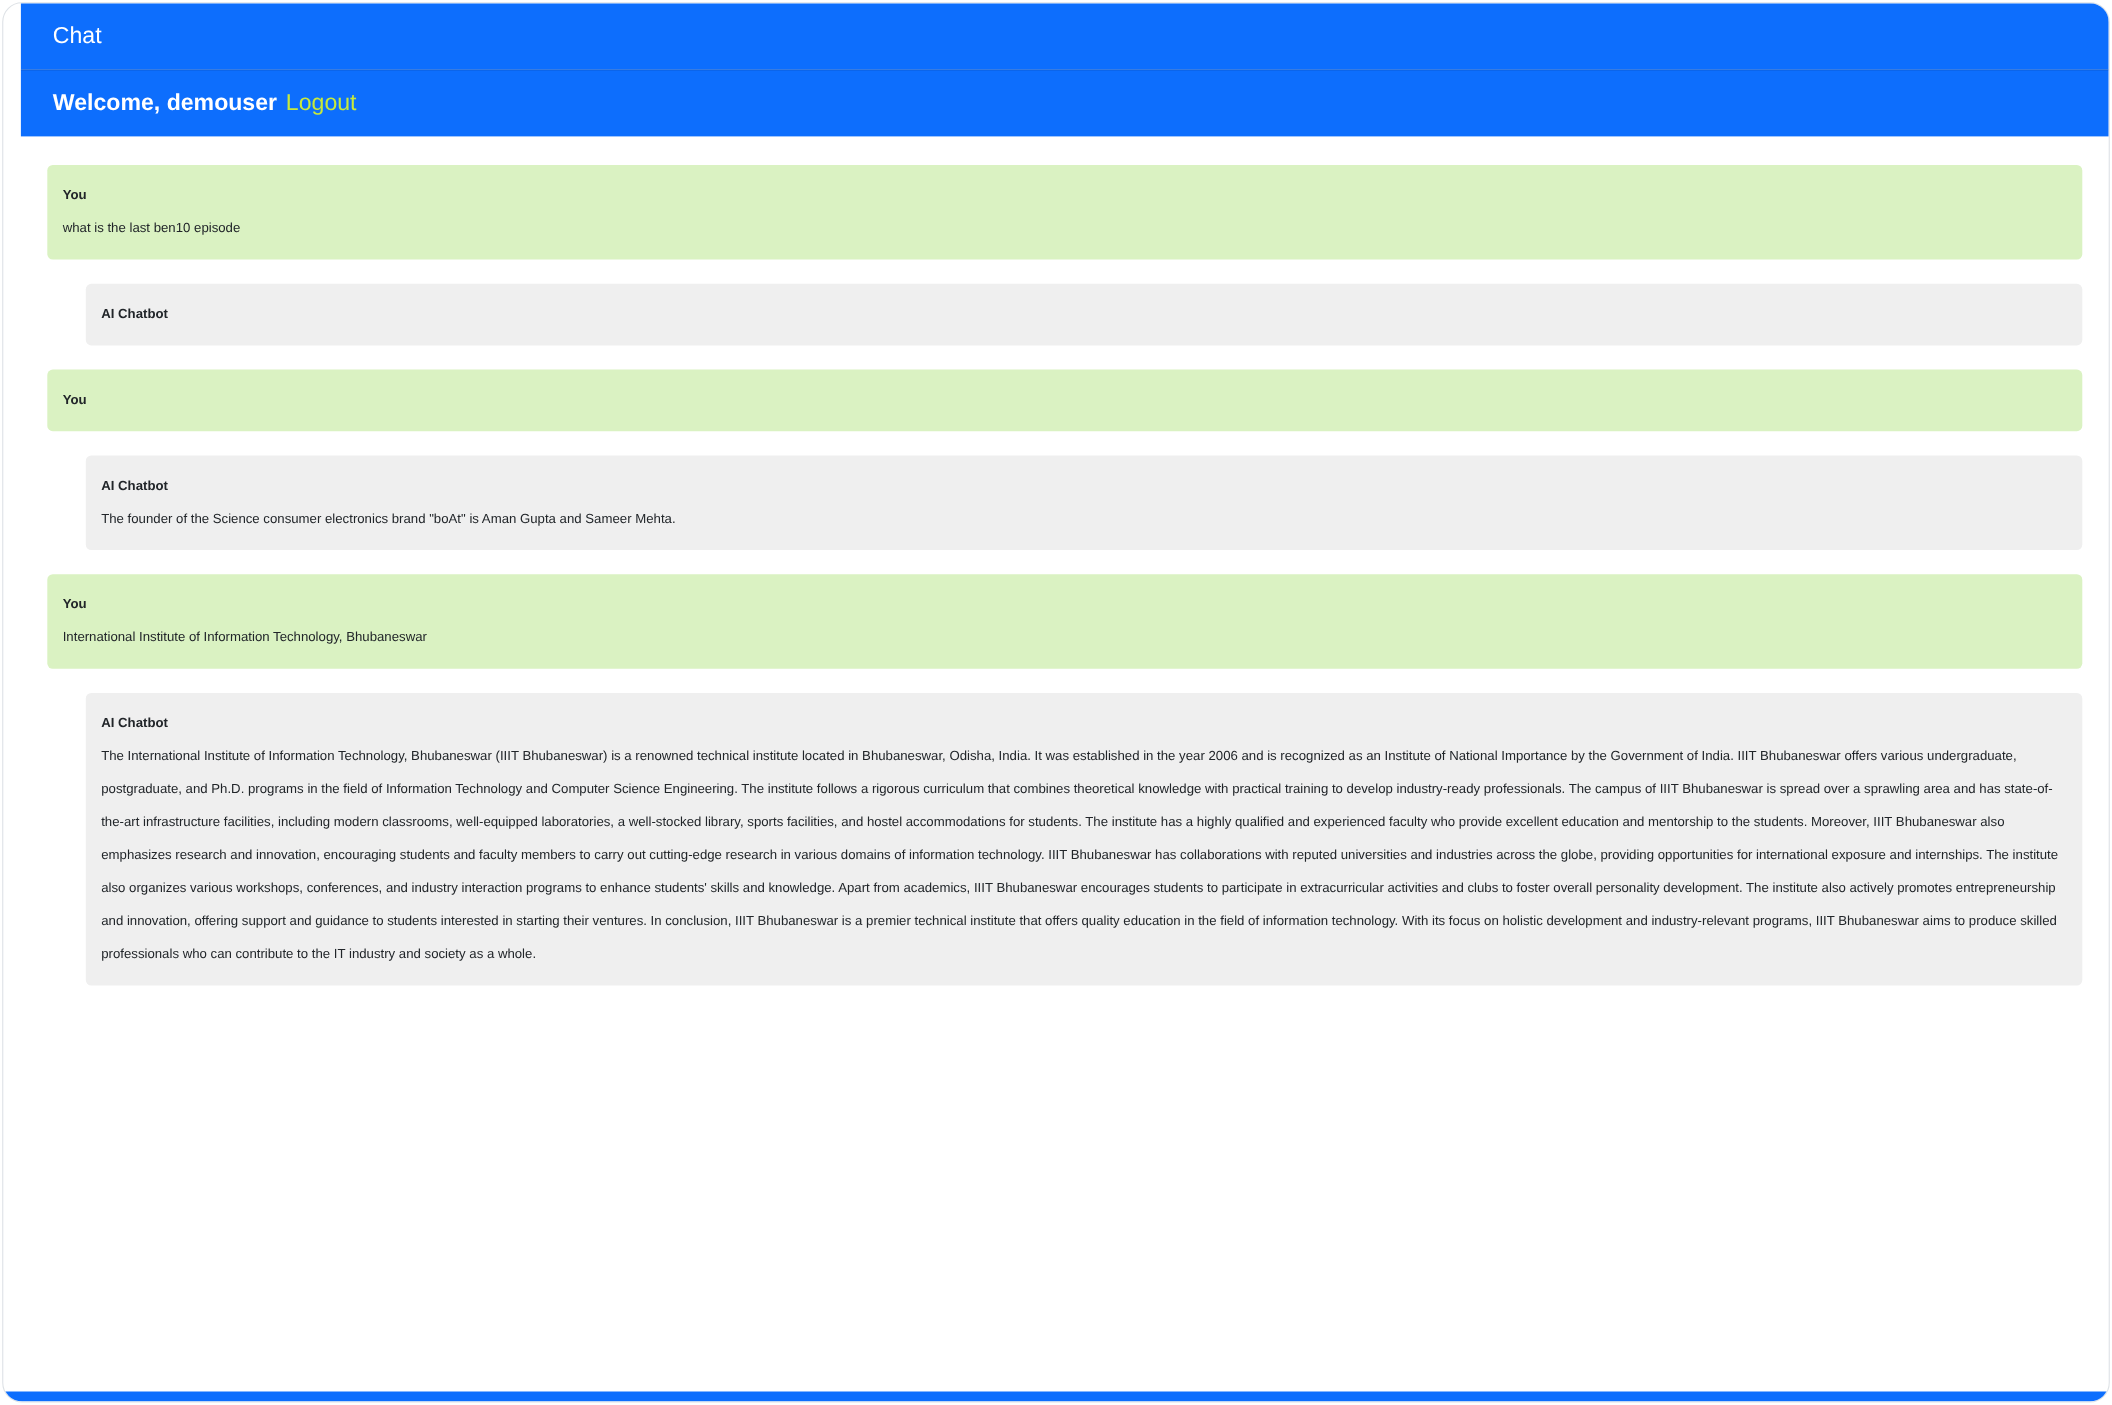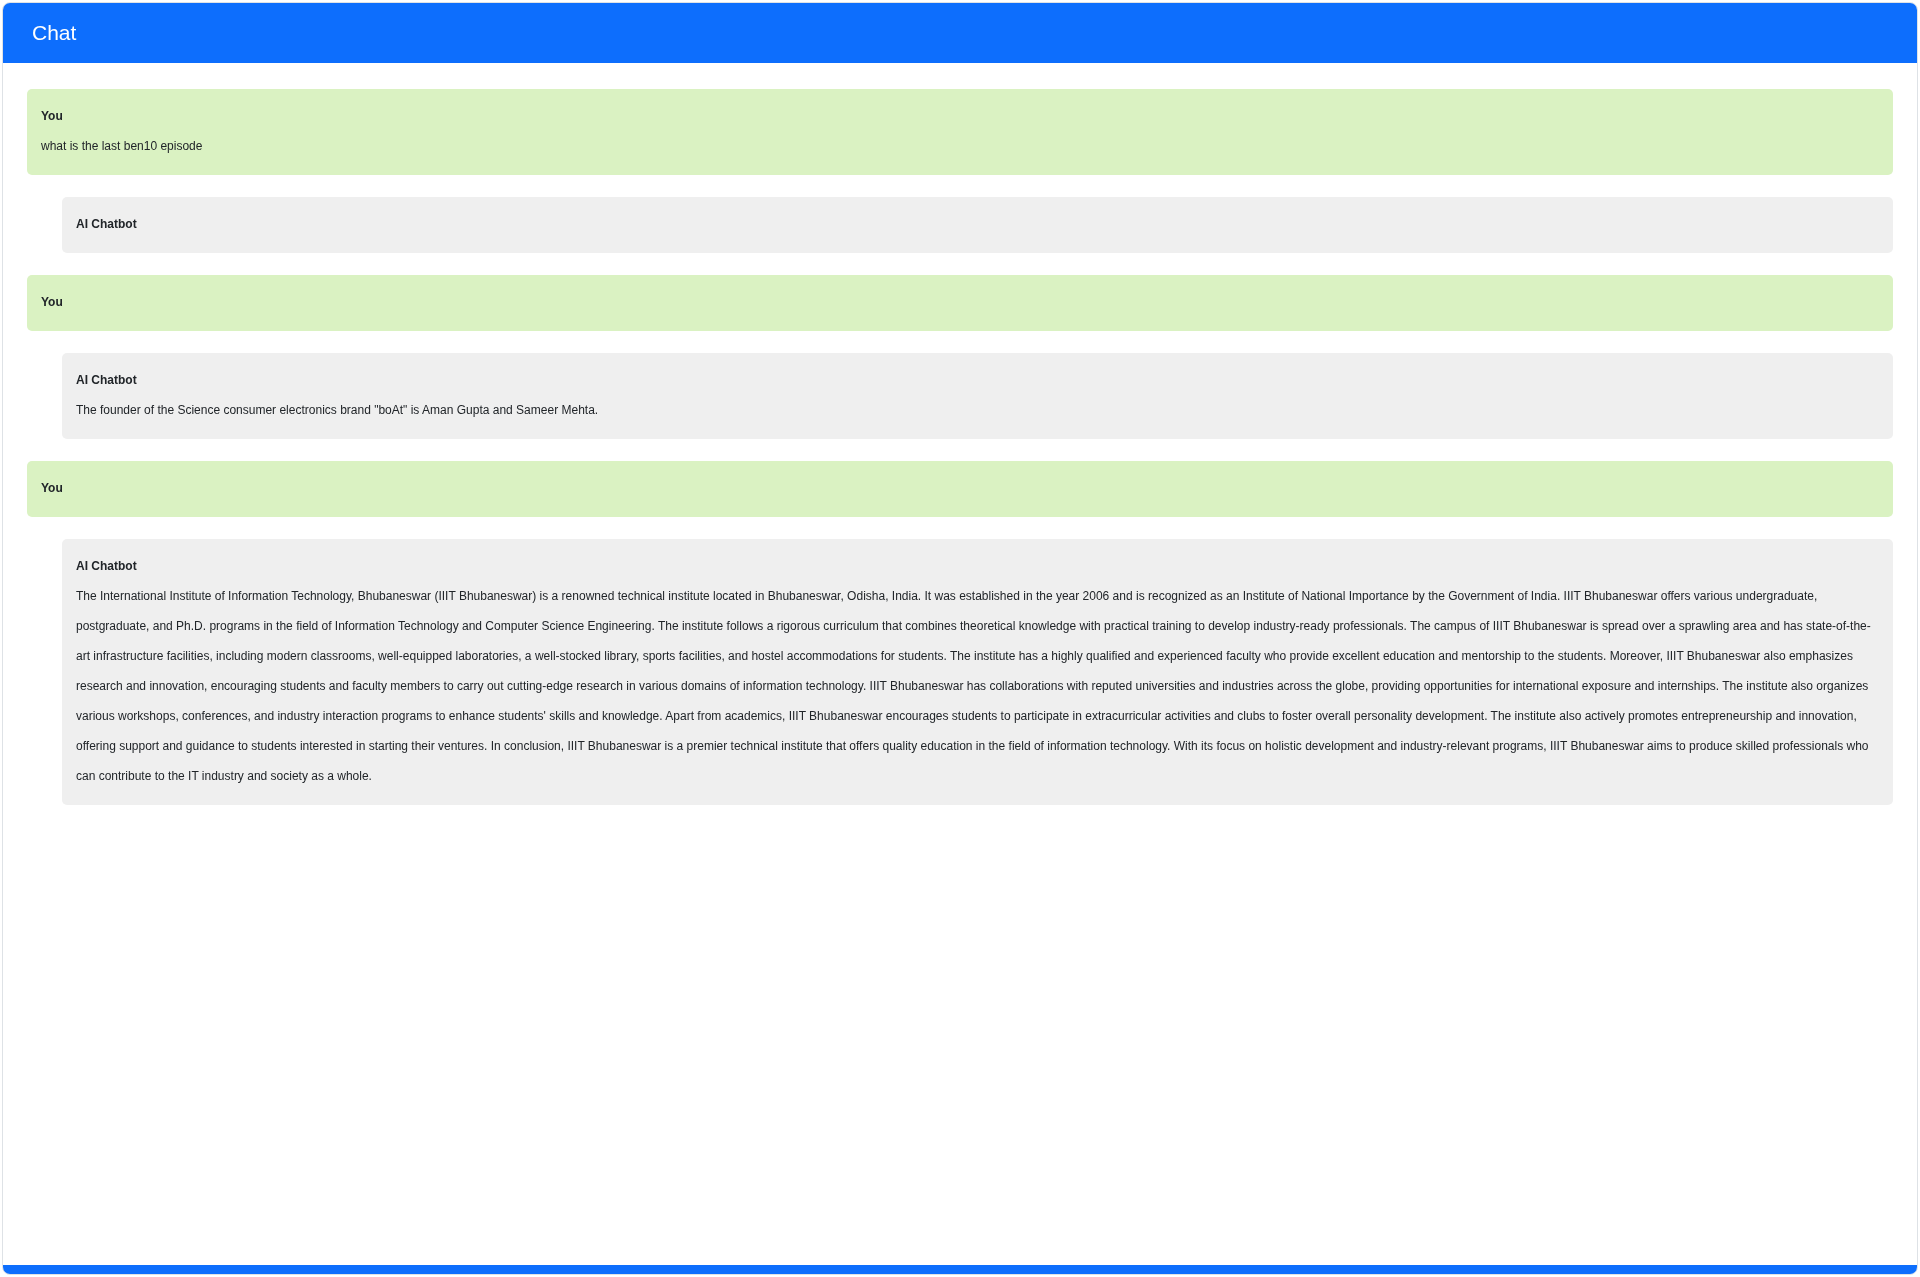--- a/index.html
+++ b/index.html
@@ -8,23 +8,24 @@
     background: #ffffff;
     font-family: "Liberation Sans", "DejaVu Sans", sans-serif;
     width: 1920px;
     height: 1277px;
     overflow: hidden;
   }
   .page-card {
     position: absolute;
     top: 2px; left: 2px; right: 2px; bottom: 2px;
     border: 1px solid #dee2e6;
-    border-radius: 8px;
+    border-radius: 18px;
     overflow: hidden;
     background: #ffffff;
+    padding-left: 16px;
   }
   .navbar {
     background: #0d6efd;
     height: 60px;
     display: flex;
     align-items: center;
     padding: 0 29px;
   }
   .navbar .brand {
     color: #ffffff;
@@ -79,20 +80,24 @@
 </style>
 </head>
 <body>
 
 <div class="page-card">
 
   <div class="navbar">
     <span class="brand">Chat</span>
   </div>
 
+  <div class="welcome-bar">
+    <span class="welcome-text">Welcome, demouser</span>
+    <a class="logout-link">Logout</a>
+  </div>
 
   <div class="messages">
 
     <div class="msg msg-user">
       <span class="sender">You</span>
       <span class="text">what is the last ben10 episode</span>
     </div>
 
     <div class="msg msg-bot">
       <span class="sender">AI Chatbot</span>
@@ -102,20 +107,21 @@
       <span class="sender">You</span>
     </div>
 
     <div class="msg msg-bot">
       <span class="sender">AI Chatbot</span>
       <span class="text">The founder of the Science consumer electronics brand "boAt" is Aman Gupta and Sameer Mehta.</span>
     </div>
 
     <div class="msg msg-user">
       <span class="sender">You</span>
+      <span class="text">International Institute of Information Technology, Bhubaneswar</span>
     </div>
 
     <div class="msg msg-bot">
       <span class="sender">AI Chatbot</span>
       <span class="text">The International Institute of Information Technology, Bhubaneswar (IIIT Bhubaneswar) is a renowned technical institute located in Bhubaneswar, Odisha, India. It was established in the year 2006 and is recognized as an Institute of National Importance by the Government of India. IIIT Bhubaneswar offers various undergraduate, postgraduate, and Ph.D. programs in the field of Information Technology and Computer Science Engineering. The institute follows a rigorous curriculum that combines theoretical knowledge with practical training to develop industry-ready professionals. The campus of IIIT Bhubaneswar is spread over a sprawling area and has state-of-the-art infrastructure facilities, including modern classrooms, well-equipped laboratories, a well-stocked library, sports facilities, and hostel accommodations for students. The institute has a highly qualified and experienced faculty who provide excellent education and mentorship to the students. Moreover, IIIT Bhubaneswar also emphasizes research and innovation, encouraging students and faculty members to carry out cutting-edge research in various domains of information technology. IIIT Bhubaneswar has collaborations with reputed universities and industries across the globe, providing opportunities for international exposure and internships. The institute also organizes various workshops, conferences, and industry interaction programs to enhance students' skills and knowledge. Apart from academics, IIIT Bhubaneswar encourages students to participate in extracurricular activities and clubs to foster overall personality development. The institute also actively promotes entrepreneurship and innovation, offering support and guidance to students interested in starting their ventures. In conclusion, IIIT Bhubaneswar is a premier technical institute that offers quality education in the field of information technology. With its focus on holistic development and industry-relevant programs, IIIT Bhubaneswar aims to produce skilled professionals who can contribute to the IT industry and society as a whole.</span>
     </div>
 
   </div>
 
   <div class="bottom-bar"></div>

